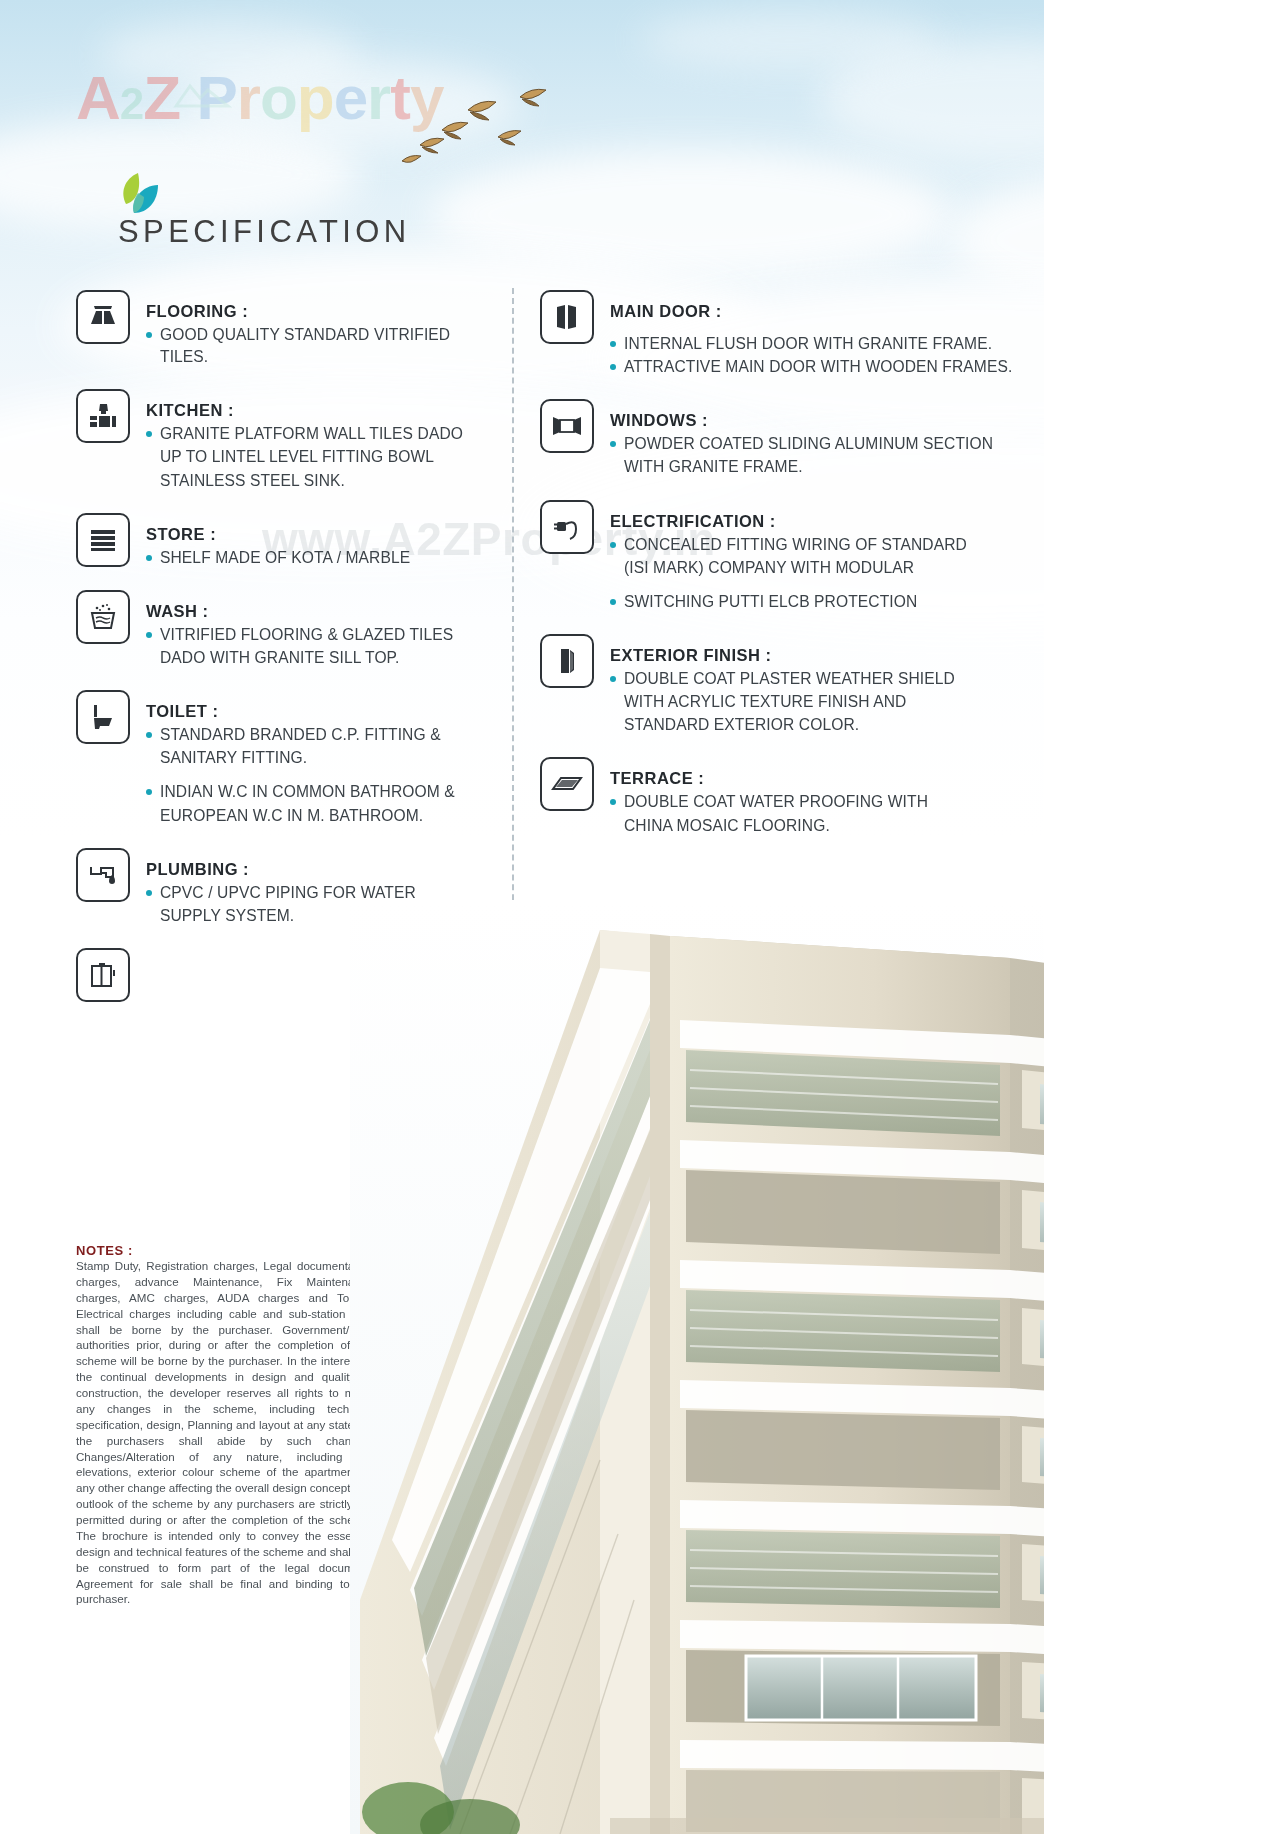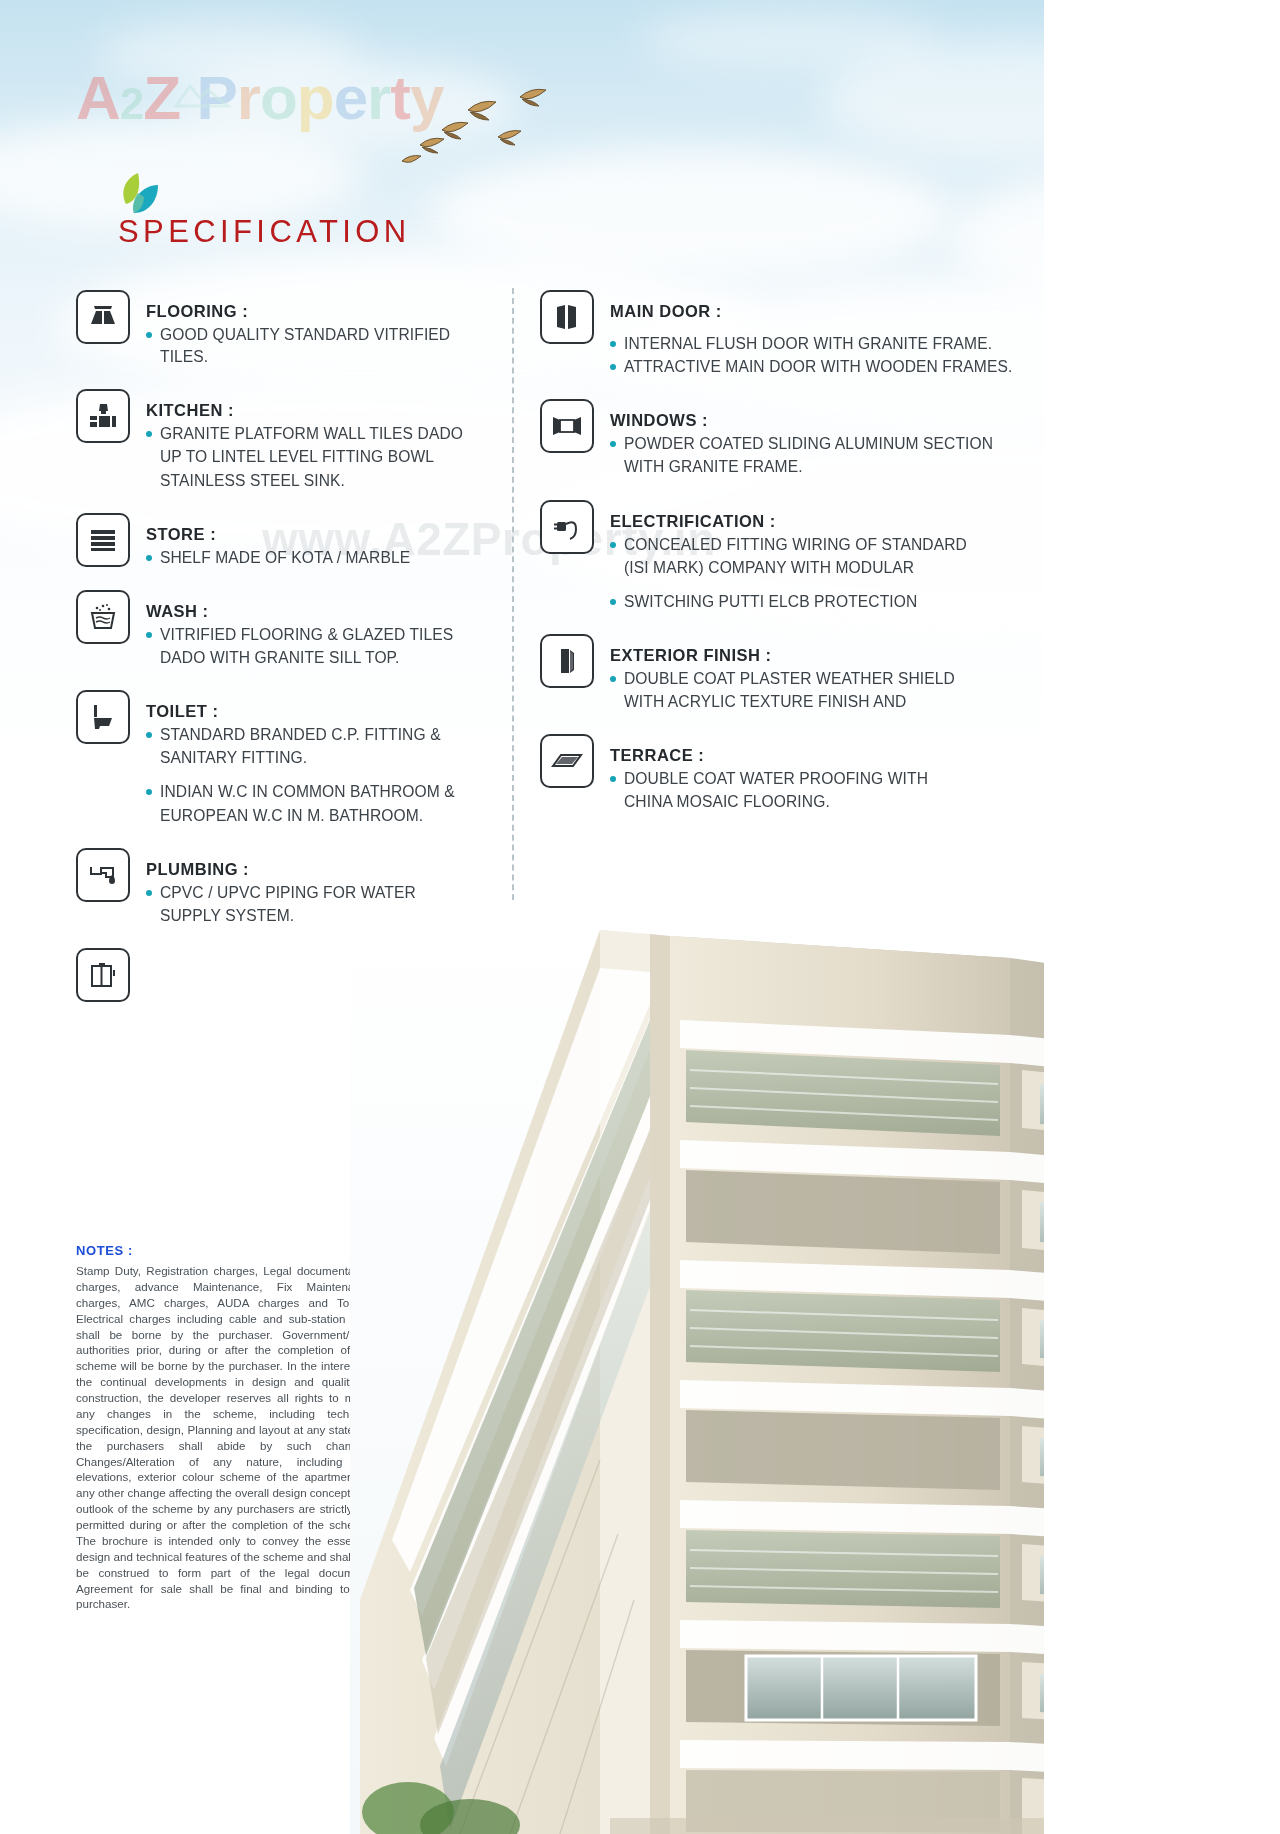--- a/index.html
+++ b/index.html
@@ -71,21 +71,21 @@
   .url-wm {
     position:absolute; left:262px; top:512px;
     font-size:46px; font-weight:600; color:#7f8e96;
     opacity:.16; white-space:nowrap; letter-spacing:.5px;
   }
 
   
   .logo-leaf { position:absolute; left:118px; top:171px; width:44px; height:46px; }
   .page-title {
     position:absolute; left:118px; top:214px;
-    font-size:31px; letter-spacing:4.4px; color:#b91c1c; font-weight:400;
+    font-size:31px; letter-spacing:4.4px; color:#404040; font-weight:400;
   }
 
   
   .spec-wrap { position:absolute; left:0; top:278px; width:1280px; height:680px; }
   .col-left  { position:absolute; left:76px;  top:0; width:420px; }
   .col-right { position:absolute; left:540px; top:0; width:500px; }
   .divider {
     position:absolute; left:512px; top:10px; width:0; height:662px;
     border-left:2px dashed #b9c3ca;
   }
@@ -109,22 +109,22 @@
   .spec-line.has-bullet::before {
     content:""; position:absolute; left:0; top:8px;
     width:6px; height:6px; border-radius:50%; background:#17a3b8;
   }
   .spec-line.cont { padding-left:14px; }
   .gap-top { margin-top:12px; }
 
   
   .notes { position:absolute; left:76px; top:1243px; width:297px; }
   .notes-title {
-    font-size:13px; font-weight:700; color:#1d4ed8;
-    letter-spacing:.6px; margin-bottom:5px;
+    font-size:13px; font-weight:700; color:#7f1d1d;
+    letter-spacing:.6px; 
   }
   .notes-body {
     font-size:11.6px; line-height:1.37; color:#4a5157;
     text-align:justify; letter-spacing:0px;
   }
 
   
   .building { position:absolute; left:350px; top:900px; width:930px; height:934px; overflow:hidden; }
   .building svg { display:block; }
 </style>
@@ -350,20 +350,21 @@
           <svg width="24" height="28" viewBox="0 0 24 28">
             <path d="M6 2 L14 2 L14 26 L6 26 Z" fill="#2e3338"></path>
             <path d="M15 3 L19 6 L19 23 L15 26 Z" fill="#2e3338"></path>
             <path d="M15 4 L18 7 L18 22 L15 25 Z" fill="#ffffff" opacity=".25"></path>
           </svg>
         </div>
         <div class="spec-body">
           <div class="spec-head">EXTERIOR FINISH :</div>
           <div class="spec-line has-bullet">DOUBLE COAT PLASTER WEATHER SHIELD</div>
           <div class="spec-line cont">WITH ACRYLIC TEXTURE FINISH AND</div>
+          <div class="spec-line cont">STANDARD EXTERIOR COLOR.</div>
         </div>
       </div>
 
       <div class="spec-item">
         <div class="spec-icon">
           <svg width="32" height="20" viewBox="0 0 32 20">
             <path d="M10 4 L30 4 L22 15 L2 15 Z" fill="none" stroke="#2e3338" stroke-width="2"></path>
             <path d="M11 6 L27 6 L21 13 L5 13 Z" fill="#2e3338" opacity=".75"></path>
           </svg>
         </div>

